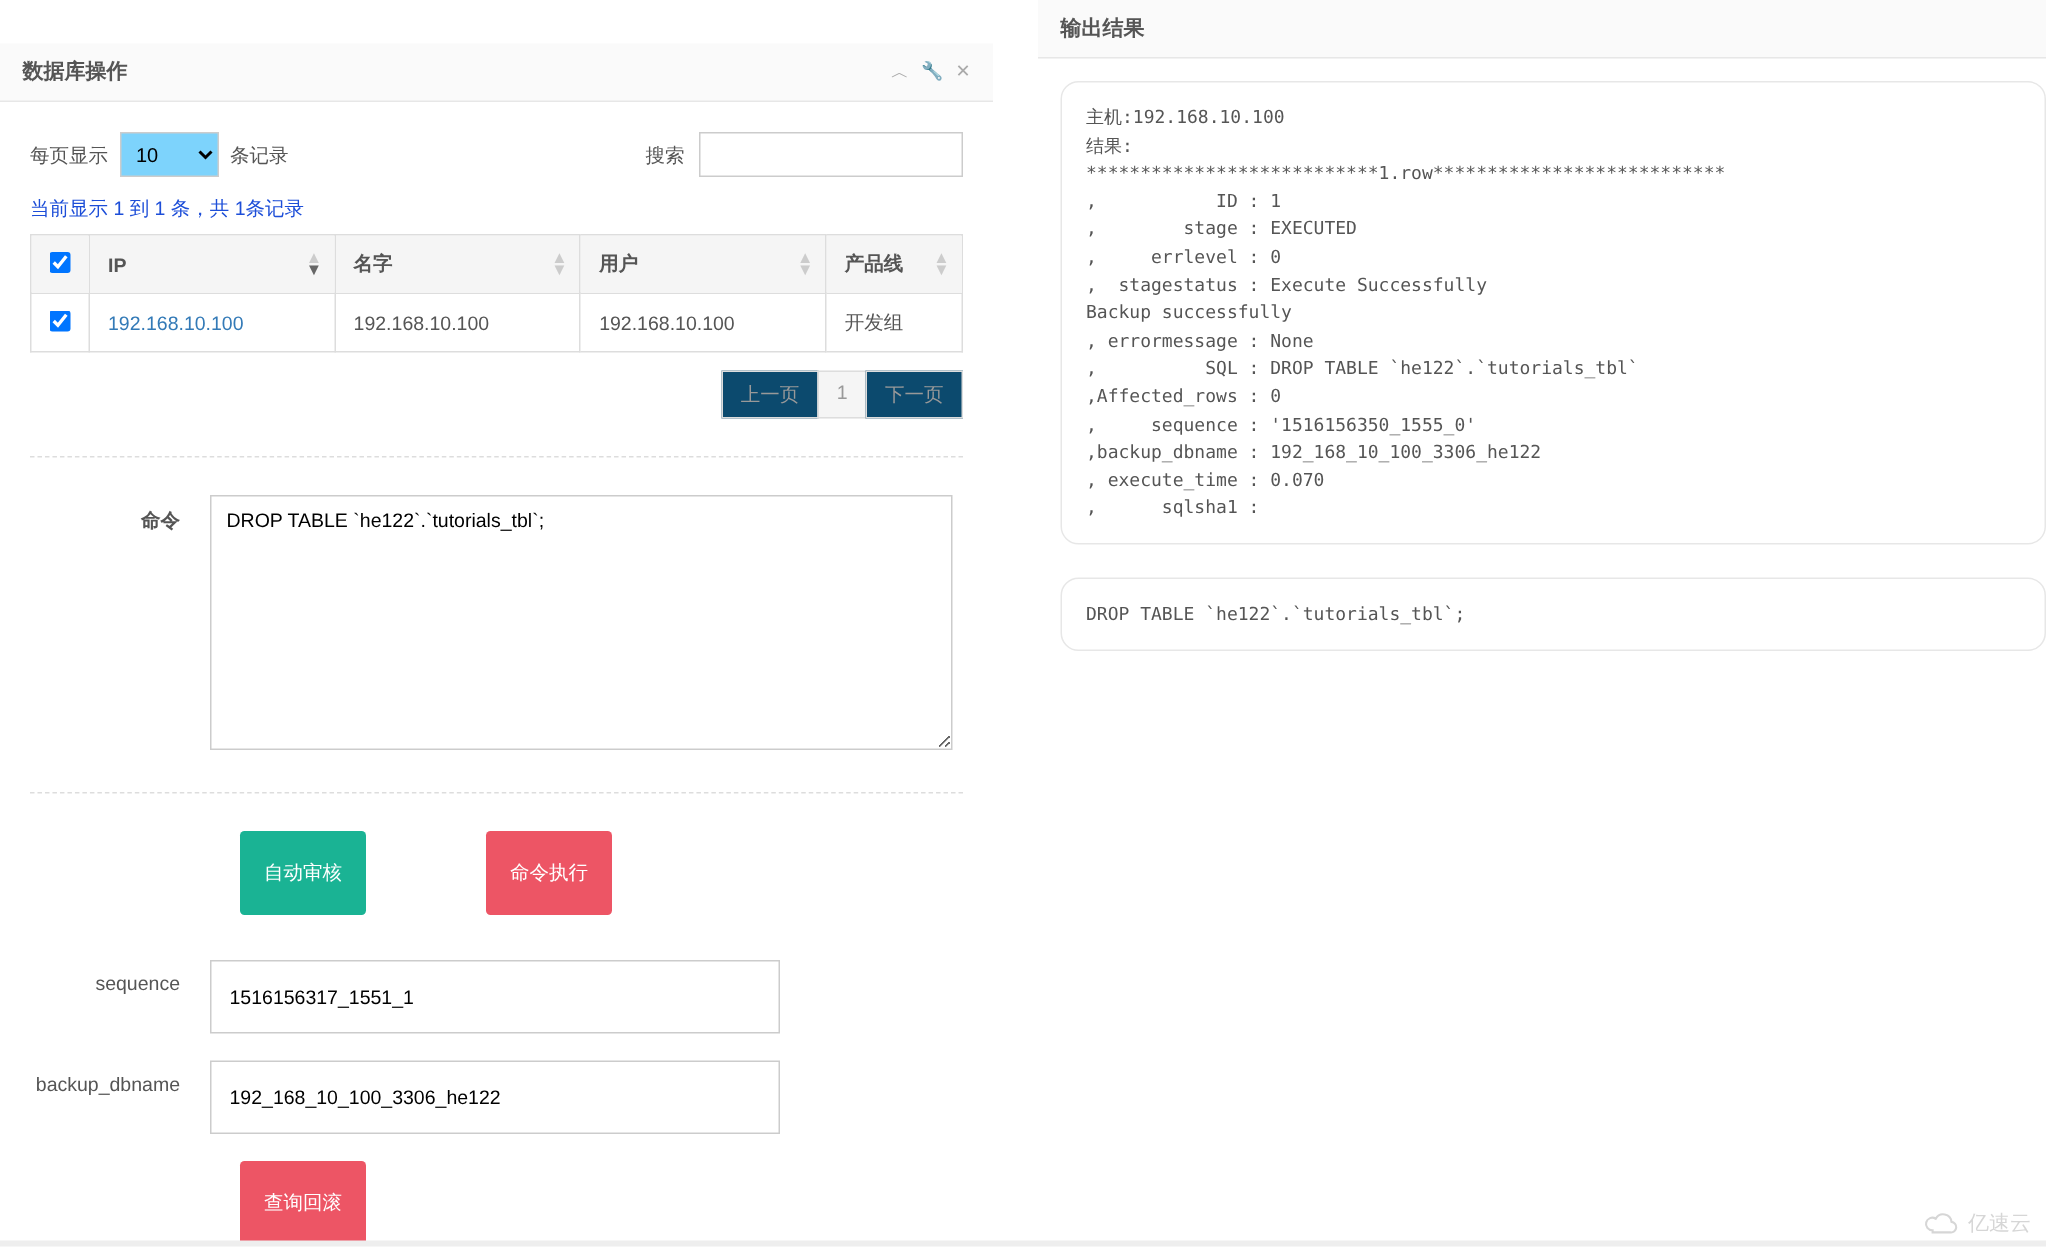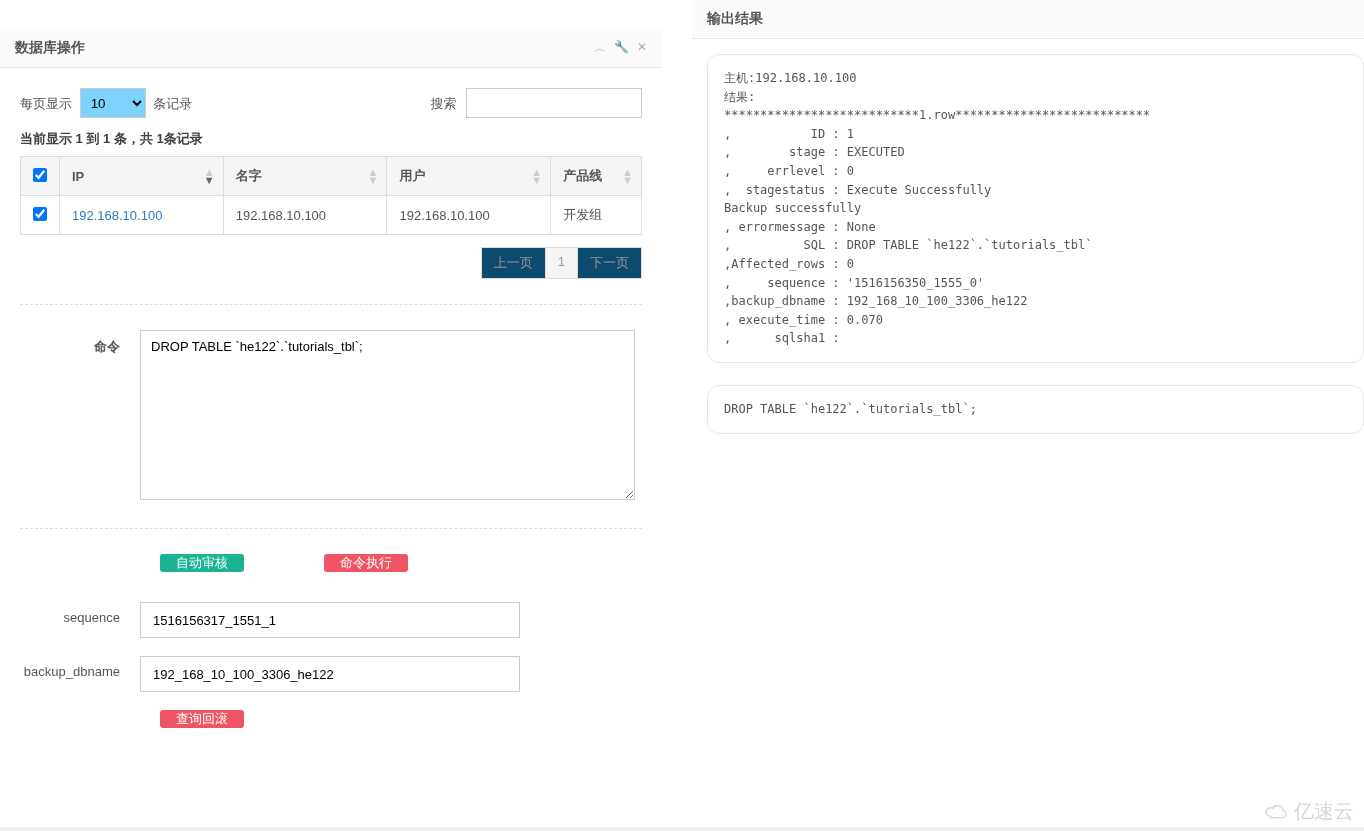--- a/index.html
+++ b/index.html
@@ -11,21 +11,21 @@
 .panel-header h3 { font-size: 14px; font-weight: bold; color: #555; }
 .panel-tools { display: flex; gap: 8px; }
 .panel-tools span { color: #aaa; cursor: pointer; font-size: 12px; }
 .panel-body { padding: 20px; }
 .panel-body-right { padding: 15px 0 15px 15px; }
 
 .dt-top { display: flex; justify-content: space-between; align-items: center; margin-bottom: 12px; }
 .dt-length label, .dt-filter label { font-weight: normal; color: #555; }
 .dt-length select { width: 66px; height: 30px; border: 1px solid #ccc; background: #7dd3fc; padding: 0 6px; margin: 0 4px; }
 .dt-filter input { width: 176px; height: 30px; border: 1px solid #ccc; padding: 0 8px; margin-left: 6px; }
-.dt-info { color: #404040; margin-bottom: 8px; font-weight: bold; }
+.dt-info { color: #1d4ed8; margin-bottom: 8px; }
 
 table.grid { width: 100%; border-collapse: collapse; border: 1px solid #ddd; }
 table.grid th, table.grid td { border: 1px solid #ddd; padding: 10px 12px; text-align: left; vertical-align: middle; }
 table.grid th { background: #f5f5f5; font-weight: bold; color: #555; position: relative; }
 .sort-icon { position: absolute; right: 8px; top: 50%; transform: translateY(-50%); color: #ccc; font-size: 11px; line-height: 8px; }
 .sort-icon.active-desc .down { color: #666; }
 .sort-icon .up, .sort-icon .down { display: block; }
 .chk { width: 14px; height: 14px; }
 .link { color: #337ab7; cursor: pointer; }
 
@@ -34,32 +34,32 @@
 .pager .disabled { color: #999; cursor: not-allowed; }
 .pager .active { background: #f5f5f5; color: #999; }
 
 .hr-dashed { border: none; border-top: 1px dashed #ddd; margin: 25px 0; }
 
 .form-row { display: flex; align-items: flex-start; margin-bottom: 18px; }
 .form-row label { width: 120px; text-align: right; padding-right: 20px; padding-top: 8px; color: #555; font-weight: bold; font-size: 13px; }
 .form-row label.thin { font-weight: normal; }
 .form-row .control { flex: 1; }
 textarea.cmd { width: 495px; height: 170px; border: 1px solid #ccc; padding: 8px 10px; font-family: inherit; font-size: 13px; resize: both; }
-input.text { width: 380px; height: 36px; border: 1px solid #ccc; padding: 0 12px; font-size: 13px; }
-
-.btn { display: inline-block; padding: 0 16px; border: none; border-radius: 3px; font-size: 13px; cursor: pointer; color: #fff; }
+input.text { width: 380px; height: 49px; border: 1px solid #ccc; padding: 0 12px; font-size: 13px; }
+
+.btn { display: inline-block; padding: 19px 16px; border: none; border-radius: 3px; font-size: 13px; cursor: pointer; color: #fff; }
 .btn-teal { background: #1ab394; }
 .btn-red { background: #ed5565; }
 .btn-row { padding-left: 140px; display: flex; gap: 80px; }
 .btn-row-single { padding-left: 140px; }
 
 .output-box { border: 1px solid #e7e7e7; border-radius: 12px; padding: 14px 16px; margin-bottom: 22px; background: #fff; }
 .output-box pre { font-family: Consolas, Monaco, monospace; font-size: 12px; line-height: 1.55; color: #555; white-space: pre; overflow-x: auto; }
 
-.watermark { position: fixed; right: 10px; bottom: 6px; color: #bbb; font-size: 20px; display: flex; align-items: center; gap: 4px; opacity: 0.6; }
+.watermark { position: fixed; right: 10px; bottom: 6px; color: #bbb; font-size: 14px; display: flex; align-items: center; gap: 4px; opacity: 0.6; }
 .watermark svg { width: 28px; height: 18px; }
 .bottom-bar { position: fixed; left:0; right:0; bottom:0; height: 4px; background: #eee;}
 </style>
 </head>
 <body>
 
 <div class="container">
 
   <div class="panel-left">
     <div class="panel-header">

